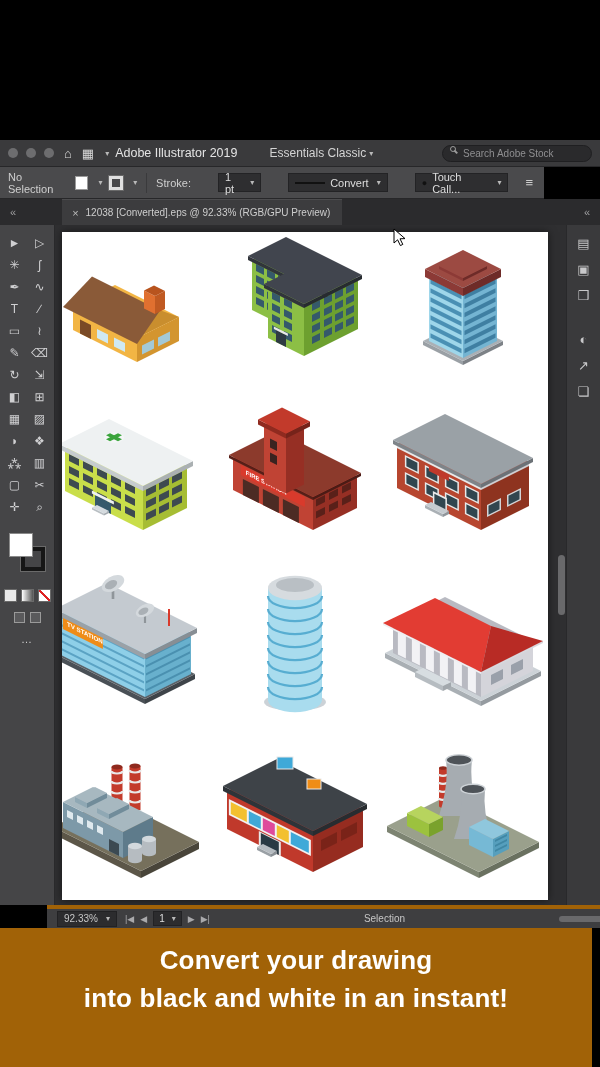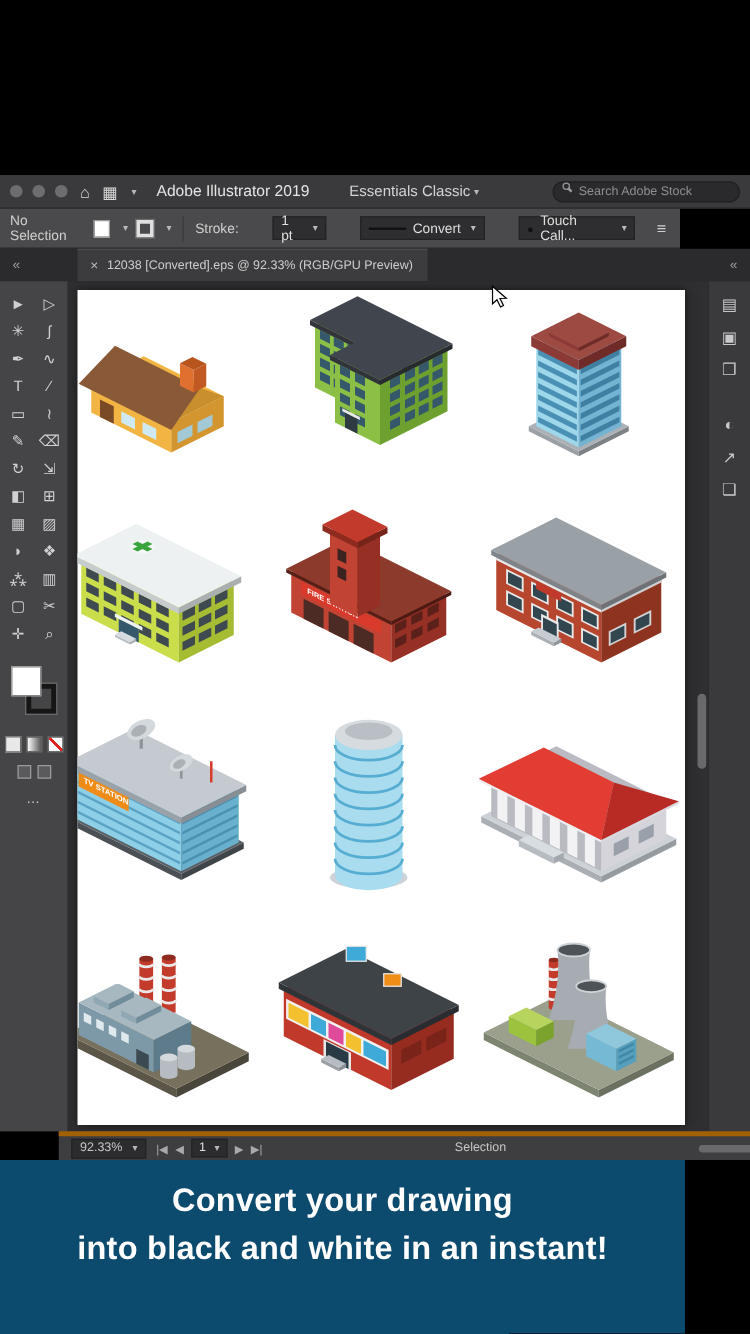--- a/index.html
+++ b/index.html
@@ -6,21 +6,21 @@
   .frame{position:relative;width:600px;height:1067px;background:#000;overflow:hidden;
          font-family:"Liberation Sans",sans-serif;-webkit-font-smoothing:antialiased;}
   .frame *{box-sizing:border-box;}
 
   
   .titlebar{position:absolute;left:0;top:140px;width:600px;height:27px;background:#3a3a3c;
             display:flex;align-items:center;padding:0 8px;gap:6px;border-bottom:1px solid #272729;}
   .dot{width:10px;height:10px;border-radius:50%;background:#6d6d6f;display:inline-block;margin-right:2px;}
   .tb-icon{color:#d8d8d8;font-size:13px;line-height:1;padding:0 2px;}
   .chev{color:#b9b9b9;font-size:8px;margin-left:3px;}
-  .app-title{color:#e4e4e4;font-size:12.5px;margin-left:10px;}
+  .app-title{color:#e4e4e4;font-size:12.5px;}
   .workspace{display:flex;align-items:center;color:#d4d4d4;font-size:12px;margin-left:26px;}
   .spacer{flex:1;}
   .search{display:flex;background:#2a2a2c;border:1px solid #1f1f21;border-radius:10px;
           height:17px;width:150px;padding:0 7px;gap:5px;}
   .mag{width:6px;height:6px;border:1.5px solid #9a9a9a;border-radius:50%;position:relative;flex:none;}
   .mag::after{content:'';position:absolute;width:4px;height:1.5px;background:#9a9a9a;
               transform:rotate(45deg);right:-3px;bottom:-2px;}
   .search input{background:transparent;border:0;outline:0;color:#cfcfcf;font-size:10px;width:100%;
                 font-family:"Liberation Sans",sans-serif;}
   .search input::placeholder{color:#8f8f91;}
@@ -85,21 +85,21 @@
              color:#c6c6c6;font-size:10px;margin-left:47px;}
   .zoombox{display:flex;align-items:center;gap:5px;background:#2c2c2e;border:1px solid #222224;
            padding:1px 6px;height:16px;}
   .nav{display:flex;align-items:center;gap:6px;color:#a9a9ab;font-size:9px;}
   .abfield{display:flex;align-items:center;gap:4px;background:#2c2c2e;border:1px solid #222224;
            padding:0 5px;height:15px;color:#dedede;font-size:10px;}
   .flex1{flex:1;}
   .hthumb{width:72px;height:6px;border-radius:3px;background:#69696b;margin-right:6px;}
 
   
-  .caption{position:absolute;left:0;top:928px;width:548px;height:139px;background:#0c4a6e;
+  .caption{position:absolute;left:0;top:928px;width:592px;height:139px;background:#a16207;
            display:flex;flex-direction:column;align-items:center;padding-top:13px;}
   .caption div{color:#fff;font-size:26px;font-weight:700;line-height:38px;letter-spacing:.2px;}
 </style>
 </head>
 <body>
 
 <div class="frame">
 
   <section class="titlebar">
     <span class="dot"></span>

